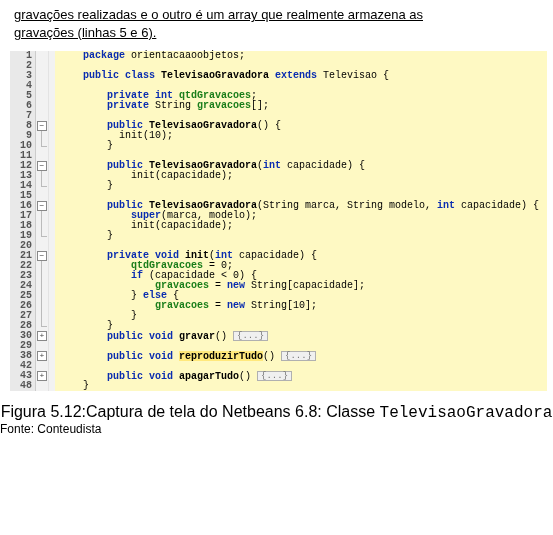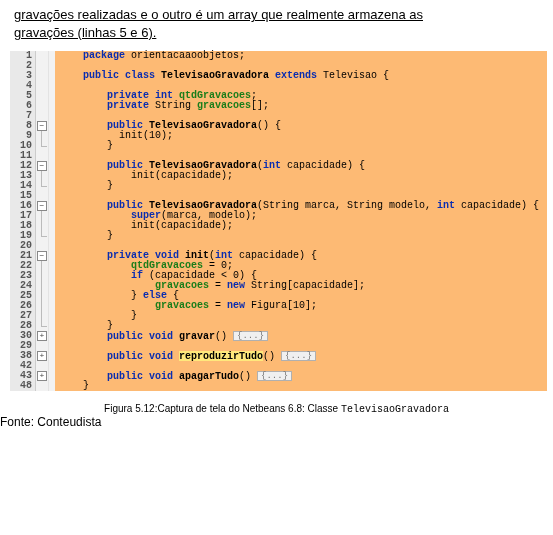--- a/index.html
+++ b/index.html
@@ -45,21 +45,21 @@
     border-right: 1px solid #e3e3e3;
     background: #f2f2f2;
   }
   .gutter3 {
     width: 6px;
     background: #f2f2f2;
   }
   .code {
     flex: 1;
     padding-left: 4px;
-    background: #fdba74;
+    background: #fef9c3;
   }
   .fold-box {
     position: absolute;
     left: 1px;
     top: 0px;
     width: 8px;
     height: 8px;
     border: 1px solid #888;
     background: #fff;
     font-size: 8px;
@@ -95,21 +95,21 @@
     line-height: 8px;
     font-size: 9px;
     vertical-align: middle;
   }
   .hl-method {
     background: #ffe87c;
     text-align: center;
   }
   .caption {
     text-align: center;
-    font-size: 10px;
+    font-size: 16px;
     margin-top: 12px;
     color: #000;
   }
   .caption .mono { font-family: "Courier New", Courier, monospace; }
   .caption-sub {
     font-size: 12px;
     color: #000;
   }
 </style>
 </head>
@@ -270,21 +270,21 @@
 
   <div class="code-line">
     <div class="ln">25</div>
     <div class="fold-col"><div class="fold-line"></div></div><div class="gutter3"></div>
     <div class="code">            <span>} </span><span class="kw">else</span><span> {</span></div>
   </div>
 
   <div class="code-line">
     <div class="ln">26</div>
     <div class="fold-col"><div class="fold-line"></div></div><div class="gutter3"></div>
-    <div class="code">                <span class="fld">gravacoes</span><span> = </span><span class="kw">new</span><span> Figura[</span><span>10</span><span>];</span></div>
+    <div class="code">                <span class="fld">gravacoes</span><span> = </span><span class="kw">new</span><span> String[</span><span>10</span><span>];</span></div>
   </div>
 
   <div class="code-line">
     <div class="ln">27</div>
     <div class="fold-col"><div class="fold-line"></div></div><div class="gutter3"></div>
     <div class="code">            <span>}</span></div>
   </div>
 
   <div class="code-line">
     <div class="ln">28</div>

